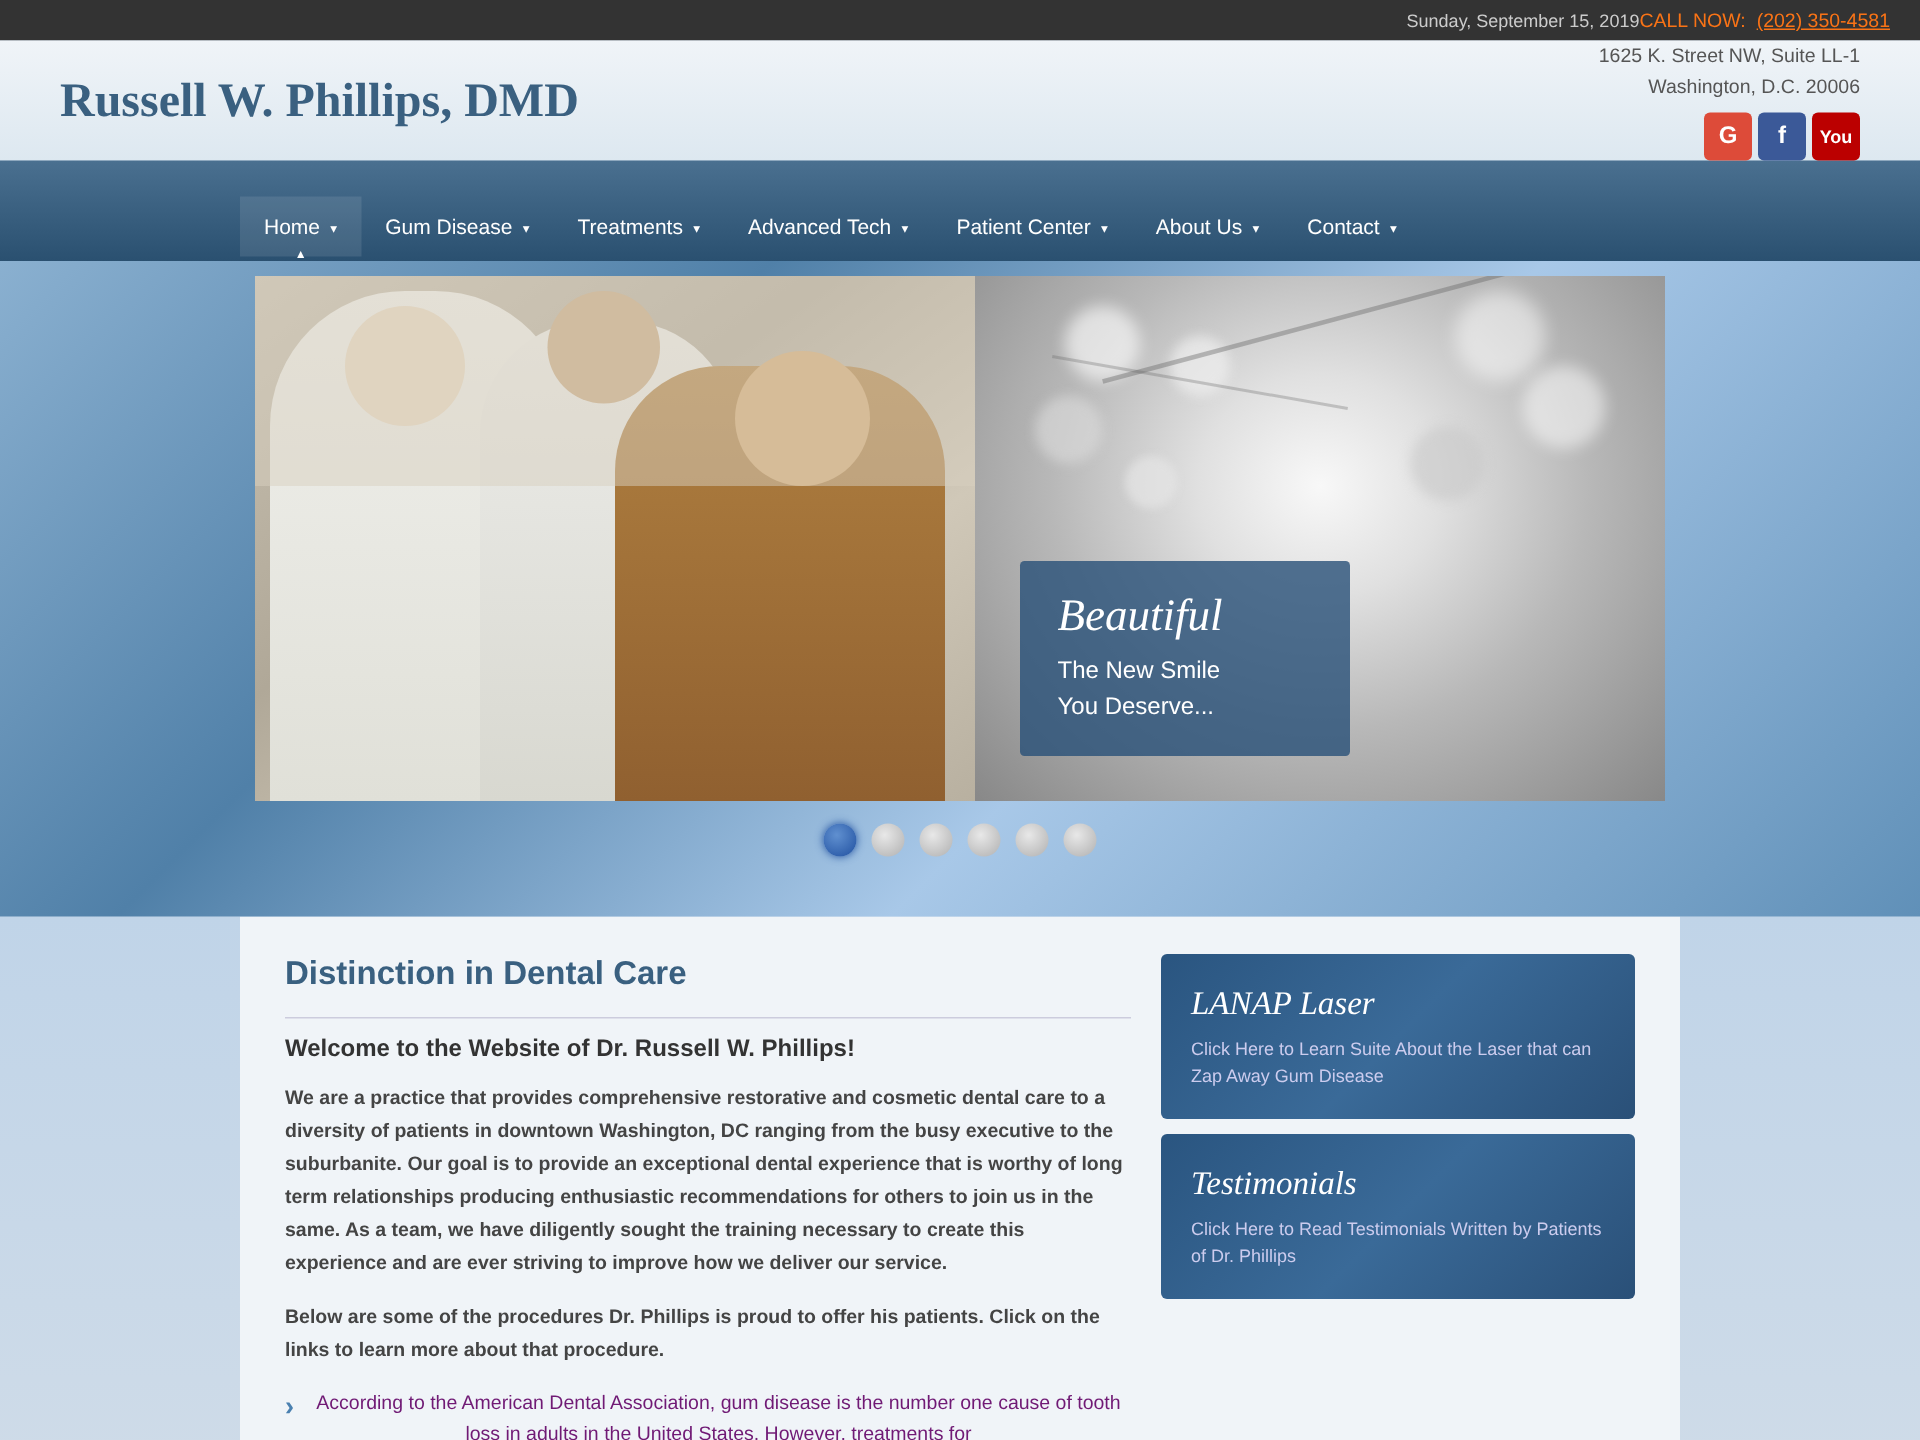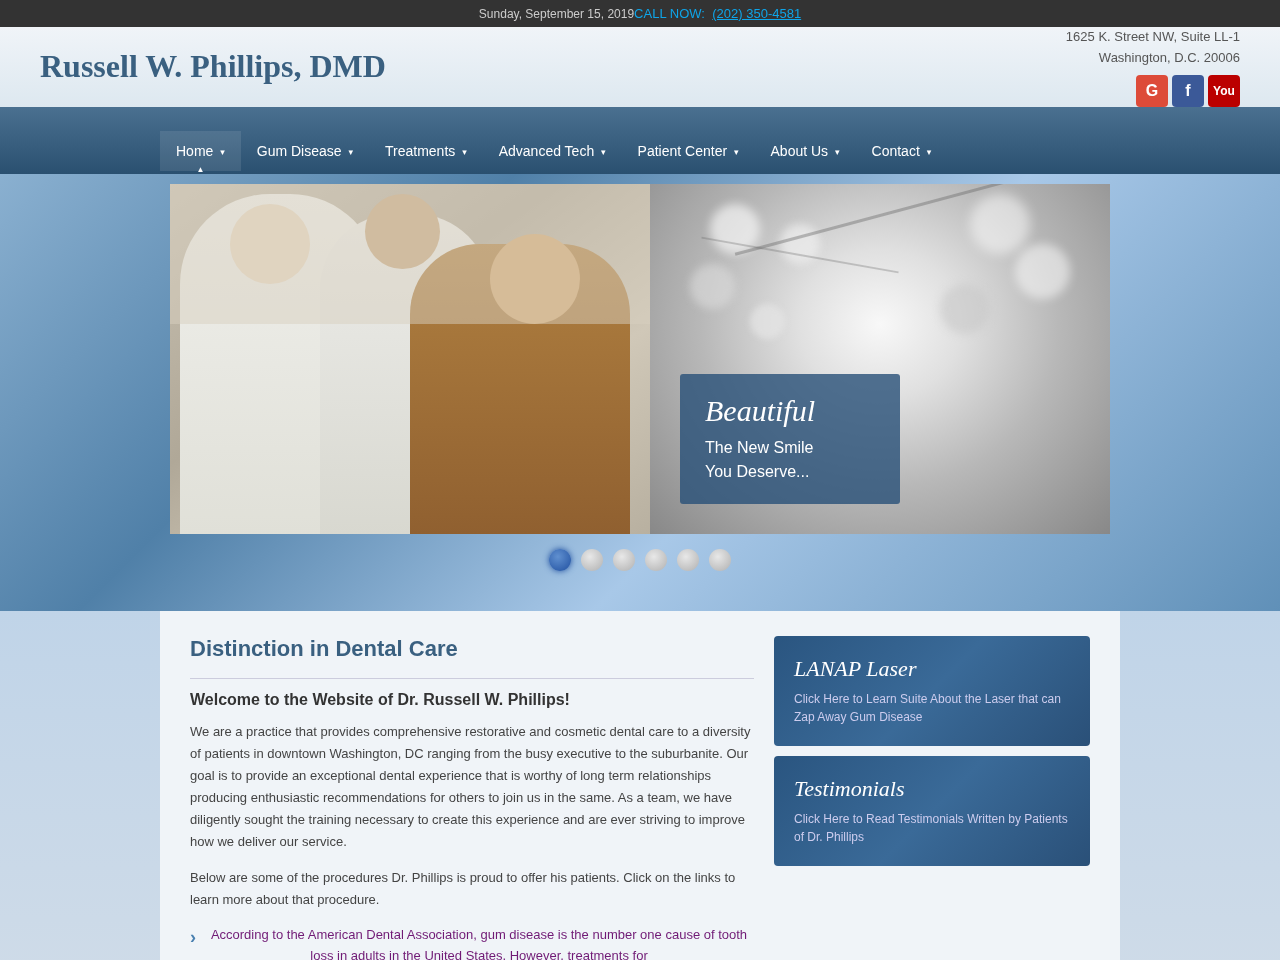--- a/index.html
+++ b/index.html
@@ -5,24 +5,24 @@
     * { margin: 0; padding: 0; box-sizing: border-box; }
     body { font-family: Arial, sans-serif; background: #c8d8e8; width: 1280px; }
 
     
     .top-bar {
       background: #333;
       color: #ccc;
       font-size: 12px;
       padding: 6px 20px;
       display: flex;
-      justify-content: center;
+      justify-content: flex-end;
       align-items: center;
     }
-    .top-bar .call-now { color: #0ea5e9; font-size: 13px; }
+    .top-bar .call-now { color: #f97316; font-size: 13px; }
 
     
     .header {
       background: linear-gradient(to bottom, #f0f4f8, #dde8f0);
       padding: 0 40px;
       display: flex;
       justify-content: space-between;
       align-items: center;
     }
     .logo-text h1 {
@@ -184,20 +184,21 @@
       font-size: 16px;
       font-weight: bold;
       color: #333;
       margin-bottom: 12px;
     }
     .main-text p {
       font-size: 13px;
       color: #444;
       line-height: 1.7;
       margin-bottom: 14px;
+      font-weight: bold;
     }
     .list-item-wrap { display: flex; align-items: flex-start; gap: 8px; margin-top: 8px; }
     .list-arrow {
       color: #4a80b0;
       font-size: 18px;
       font-weight: bold;
       margin-top: 2px;
       flex-shrink: 0;
     }
     .list-text { font-size: 13px; color: #701a75; line-height: 1.6; text-align: center; }

